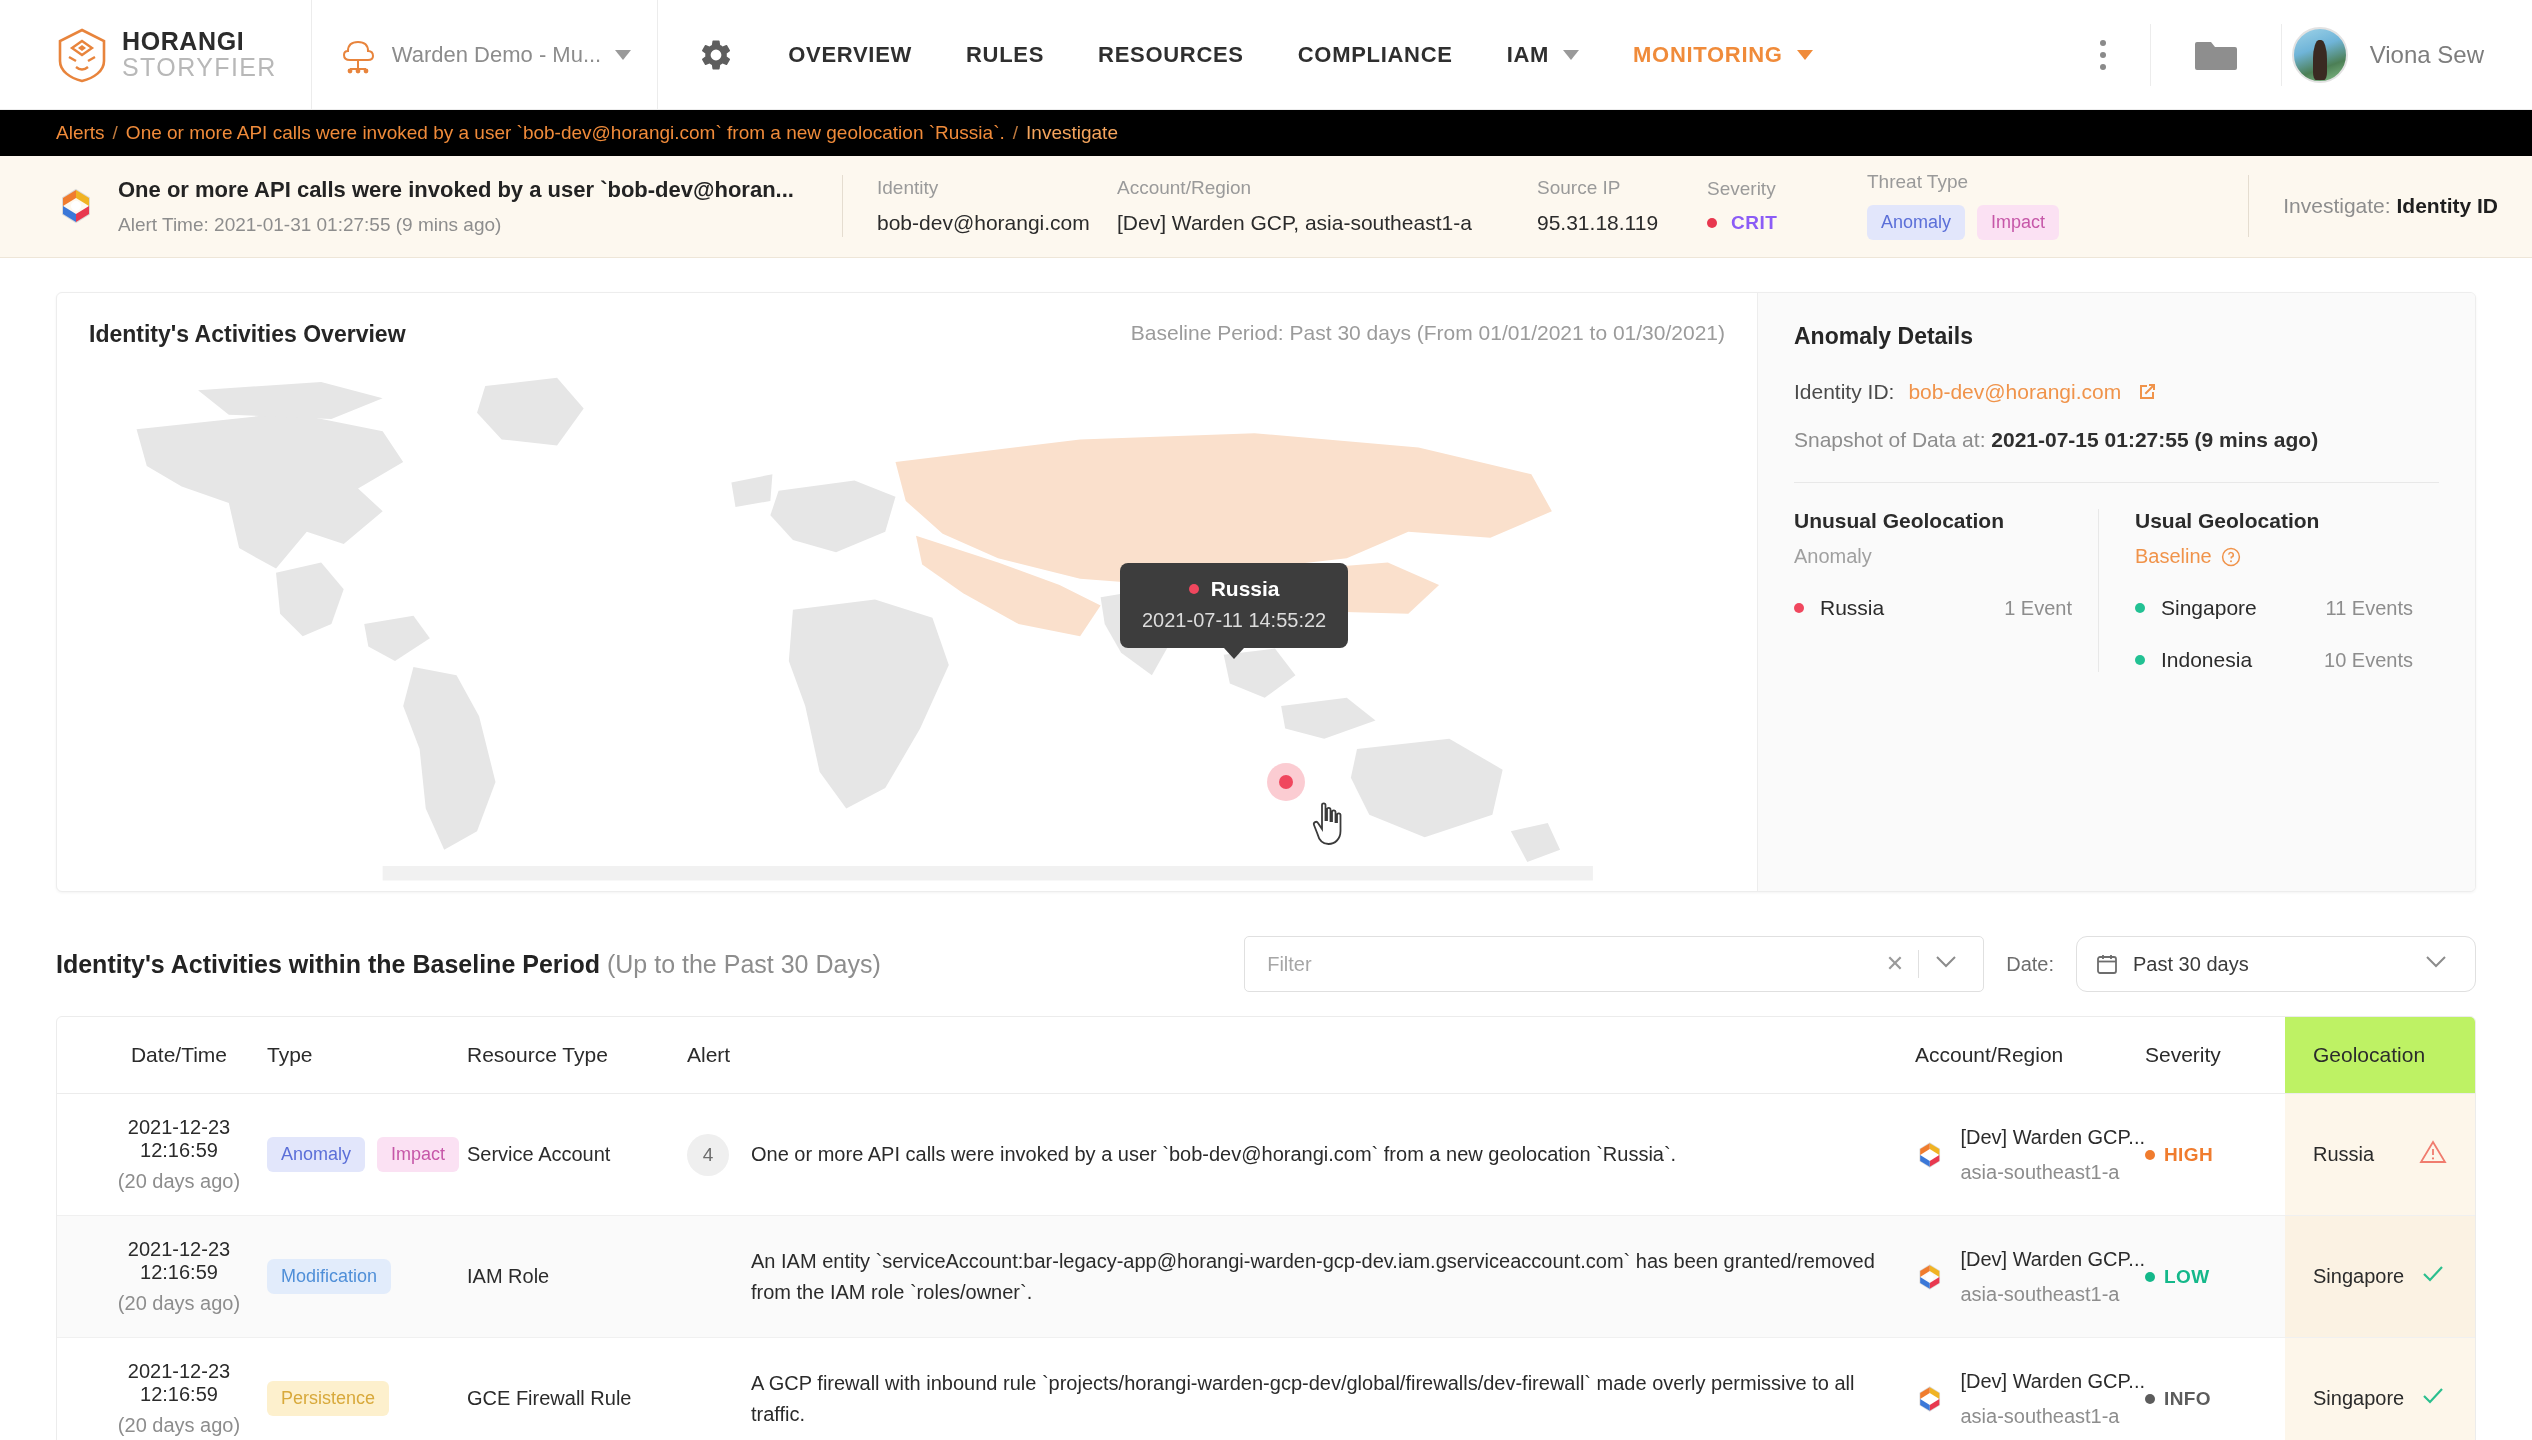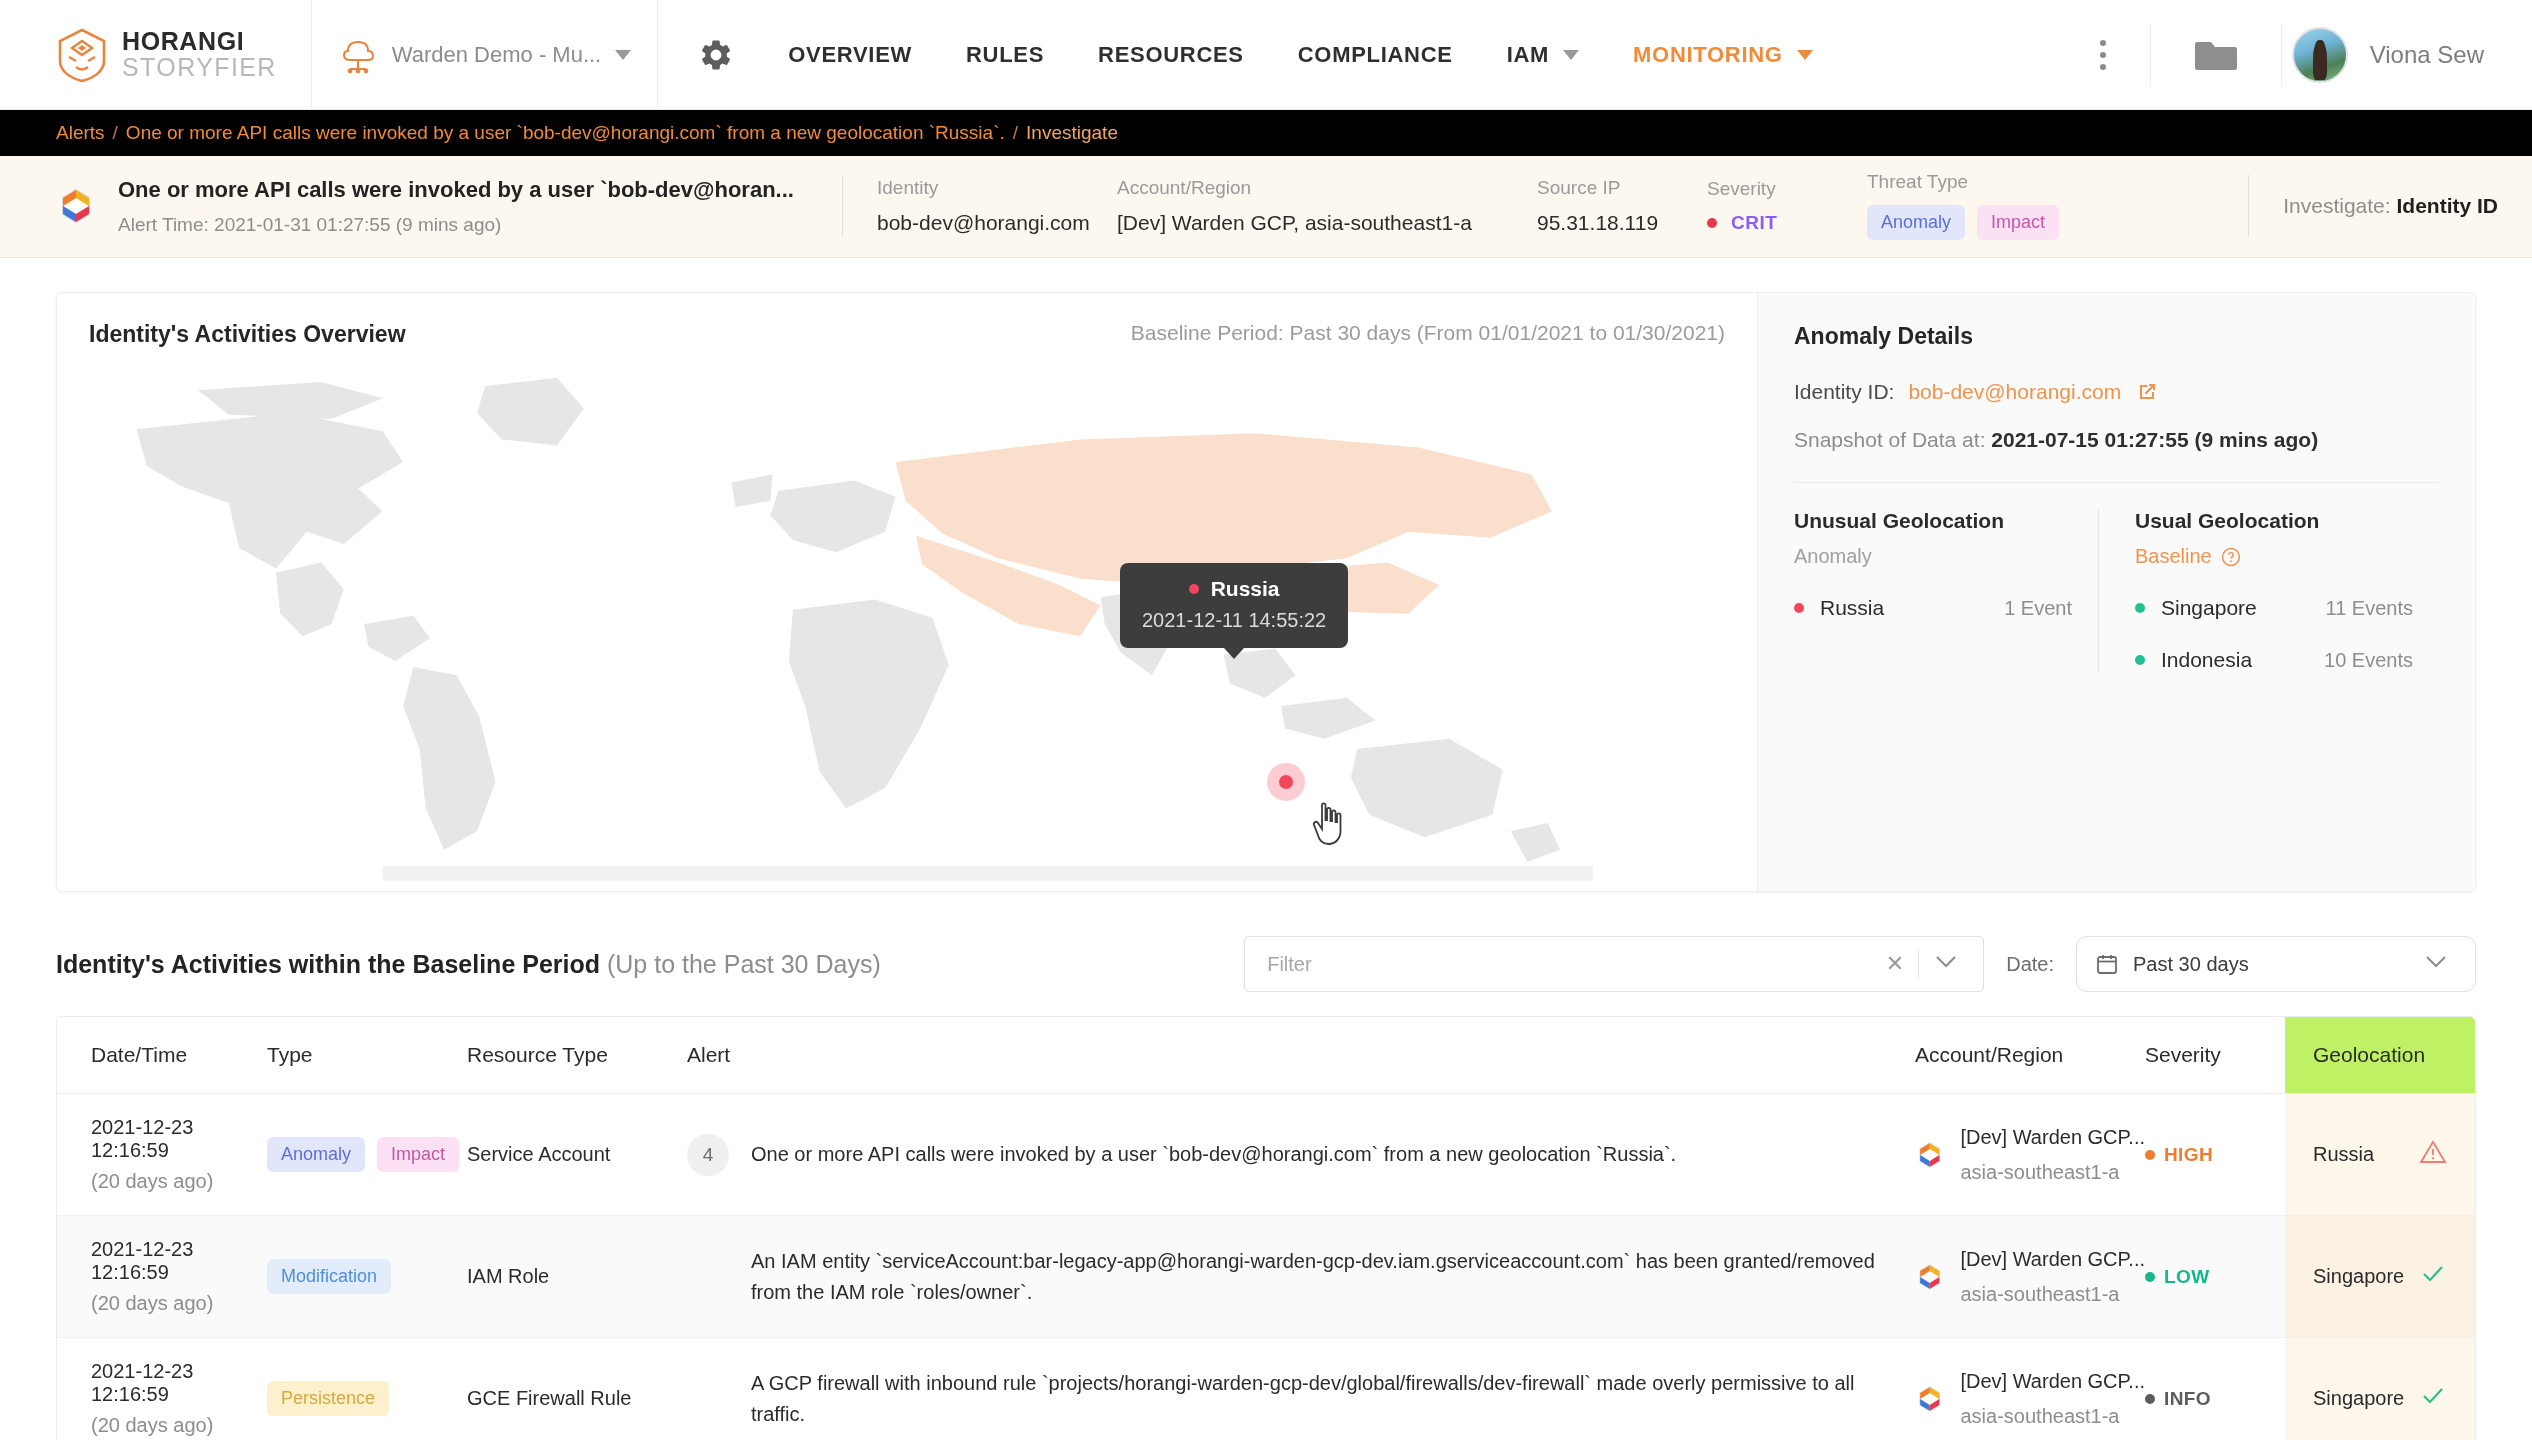--- a/index.html
+++ b/index.html
@@ -196,21 +196,21 @@
   table { width: 100%; border-collapse: collapse; table-layout: fixed; }
   thead th {
     text-align: left; font-size: 21px; font-weight: normal; color: #2b2b2b;
     padding: 26px 0 26px 0; border-bottom: 1px solid #ececec; vertical-align: top;
   }
   thead th.geo-head { background: #bef264; }
   td { padding: 22px 0; border-bottom: 1px solid #f0f0f0; vertical-align: middle; font-size: 20px; color: #2b2b2b; }
   tbody tr:nth-child(even) { background: #fafafa; }
   td.geo-cell { background: #fdf6ea; }
   tbody tr:nth-child(even) td.geo-cell { background: #fbf2e3; }
-  .c-date { width: 210px; padding-left: 34px !important; }
+  .c-date { width: 210px; padding-left: 34px !important; text-align: center; }
   .c-type { width: 200px; }
   .c-res  { width: 220px; }
   .c-alert{ }
   .c-acct { width: 230px; }
   .c-sev  { width: 140px; }
   .c-geo  { width: 190px; padding-left: 28px !important; }
   thead .c-date { padding-left: 34px !important; }
   thead .c-geo { padding-left: 28px !important; }
 
   .dt-main { font-size: 20px; color: #2b2b2b; }
@@ -420,21 +420,21 @@
             <path d="M1180 198 L1280 190 L1330 212 L1300 240 L1230 238 L1186 220 Z"></path>
           </g>
         </svg>
       </div>
 
       <div class="tooltip">
         <div class="tt-row">
           <i class="dot red"></i>
           <span class="tt-name">Russia</span>
         </div>
-        <div class="tt-date">2021-12-11 14:55:22</div>
+        <div class="tt-date">2021-07-11 14:55:22</div>
       </div>
 
       <div class="pin-red"></div>
       <svg class="cursor-hand" width="40" height="46" viewBox="0 0 40 46">
         <path d="M12 4 C12 1.8 15.5 1.8 15.5 4 L15.5 19 L17 19 L17 8.5 C17 6.3 20.5 6.3 20.5 8.5 L20.5 20 L22 20 L22 11 C22 8.8 25.5 8.8 25.5 11 L25.5 21 L27 21 L27 14 C27 11.8 30.5 11.8 30.5 14 L30.5 30 C30.5 38 25 43 18.5 43 C13 43 9 39 7.5 33 L4 24 C3 21.5 6.5 19.5 8 22 L12 28 Z" fill="#ffffff" stroke="#3b3b3b" stroke-width="1.8"></path>
       </svg>
 
     </div>
 
     <div class="detail-pane">

